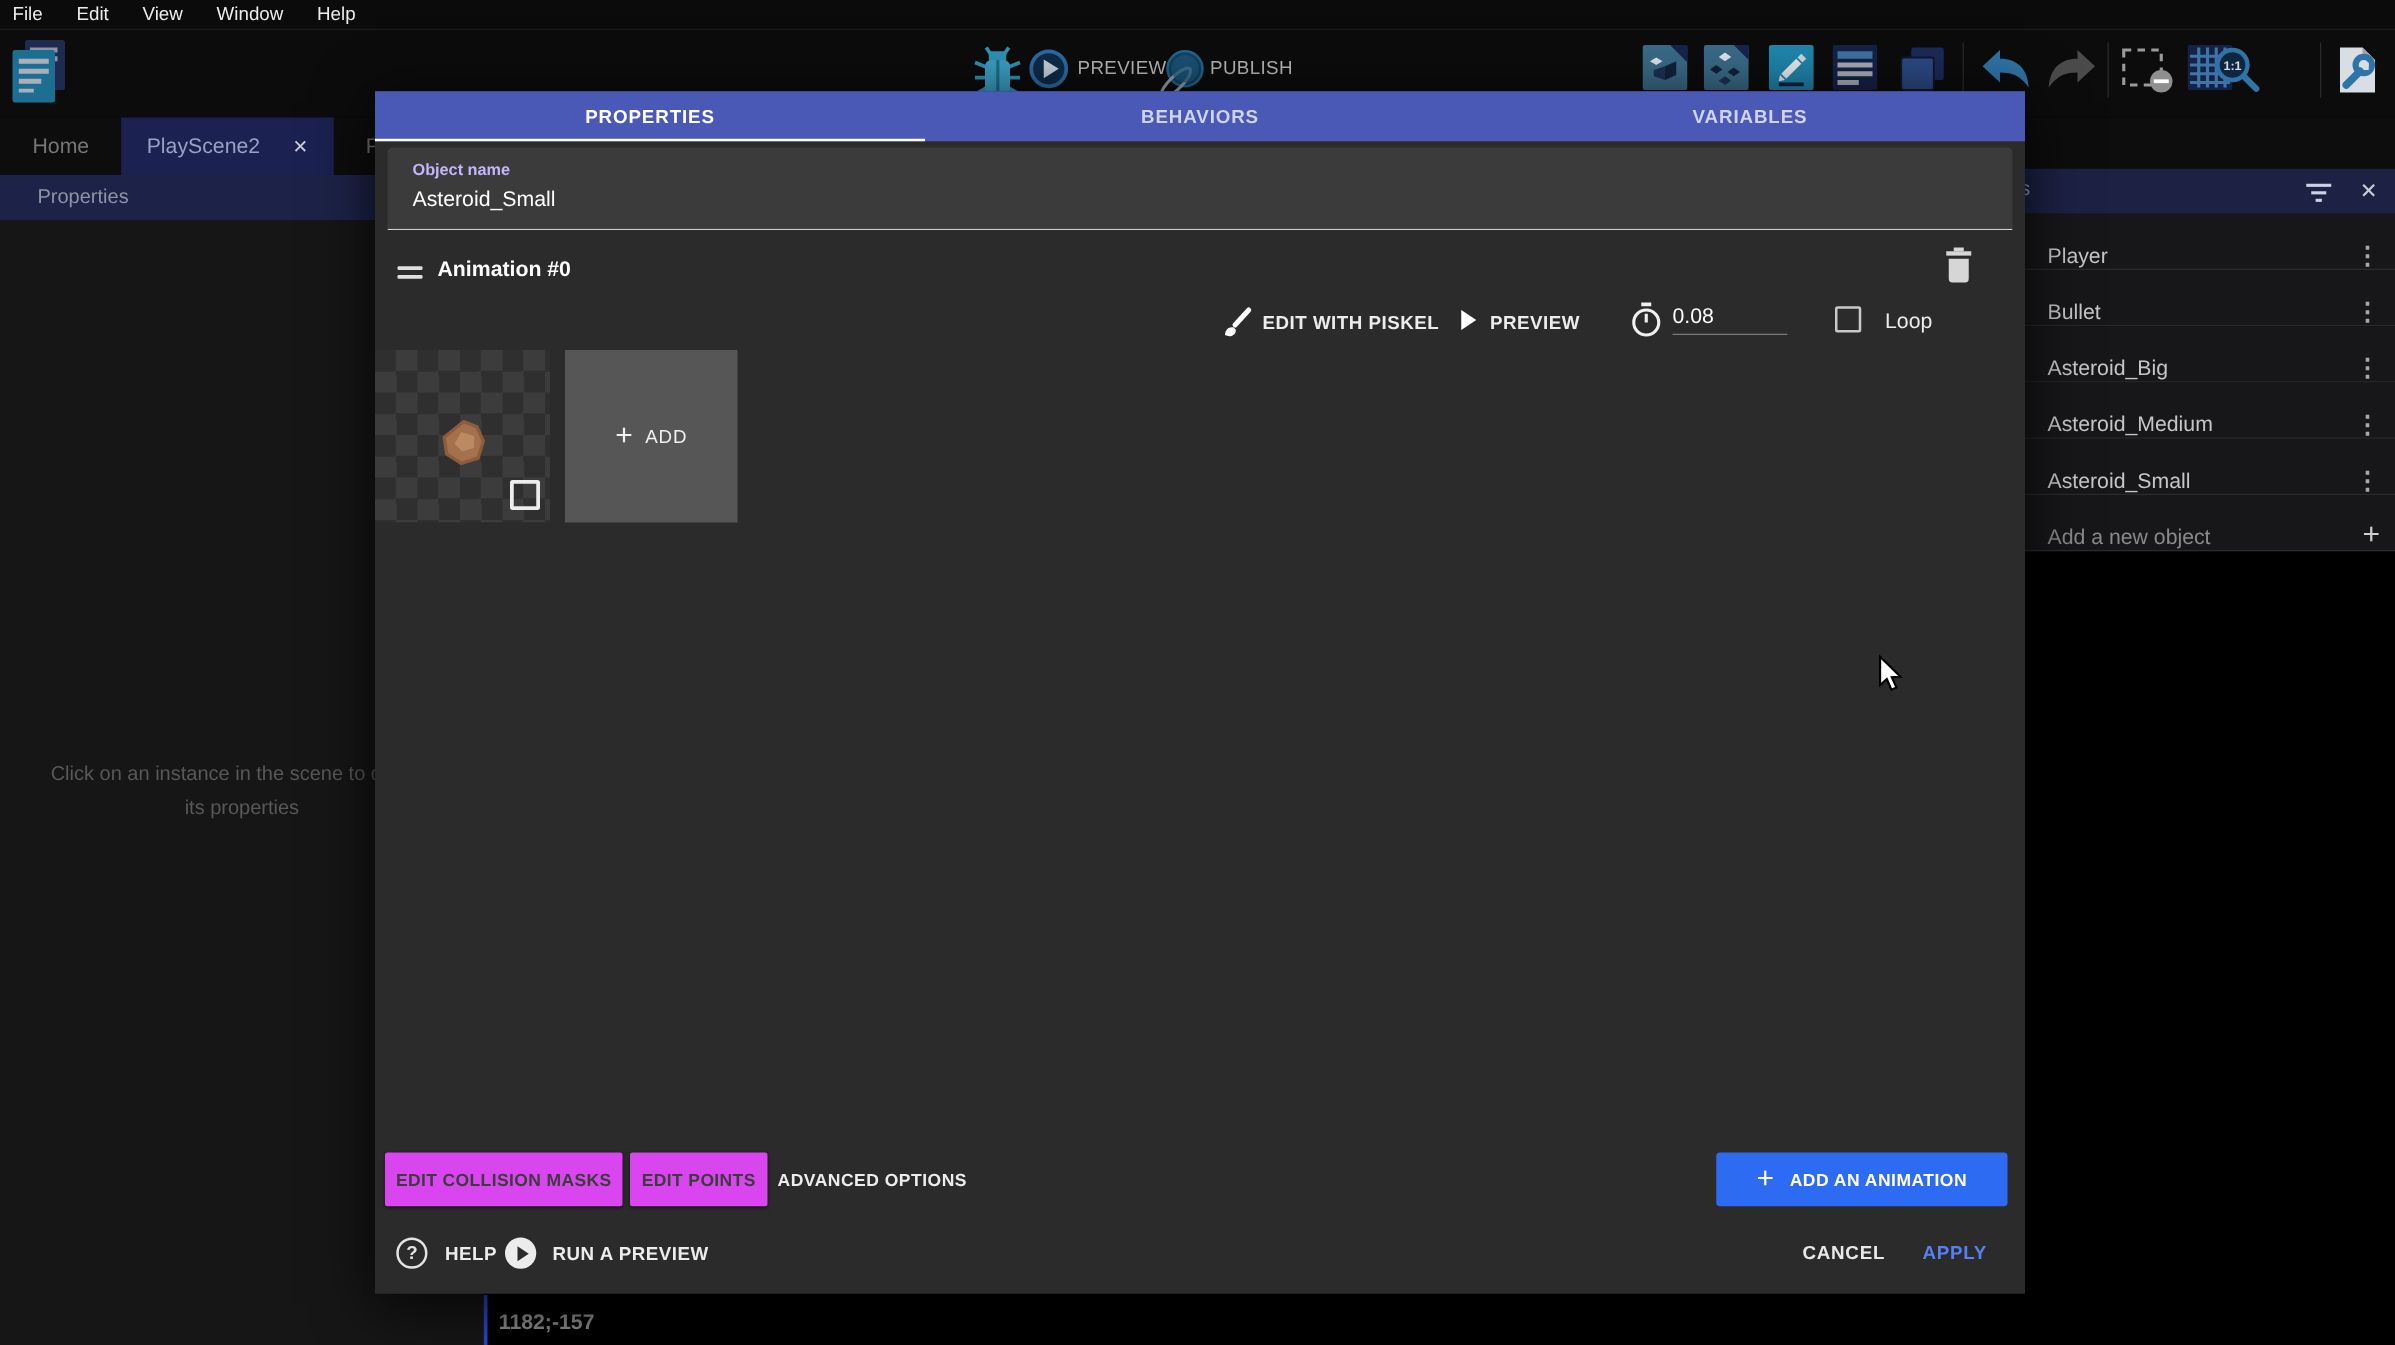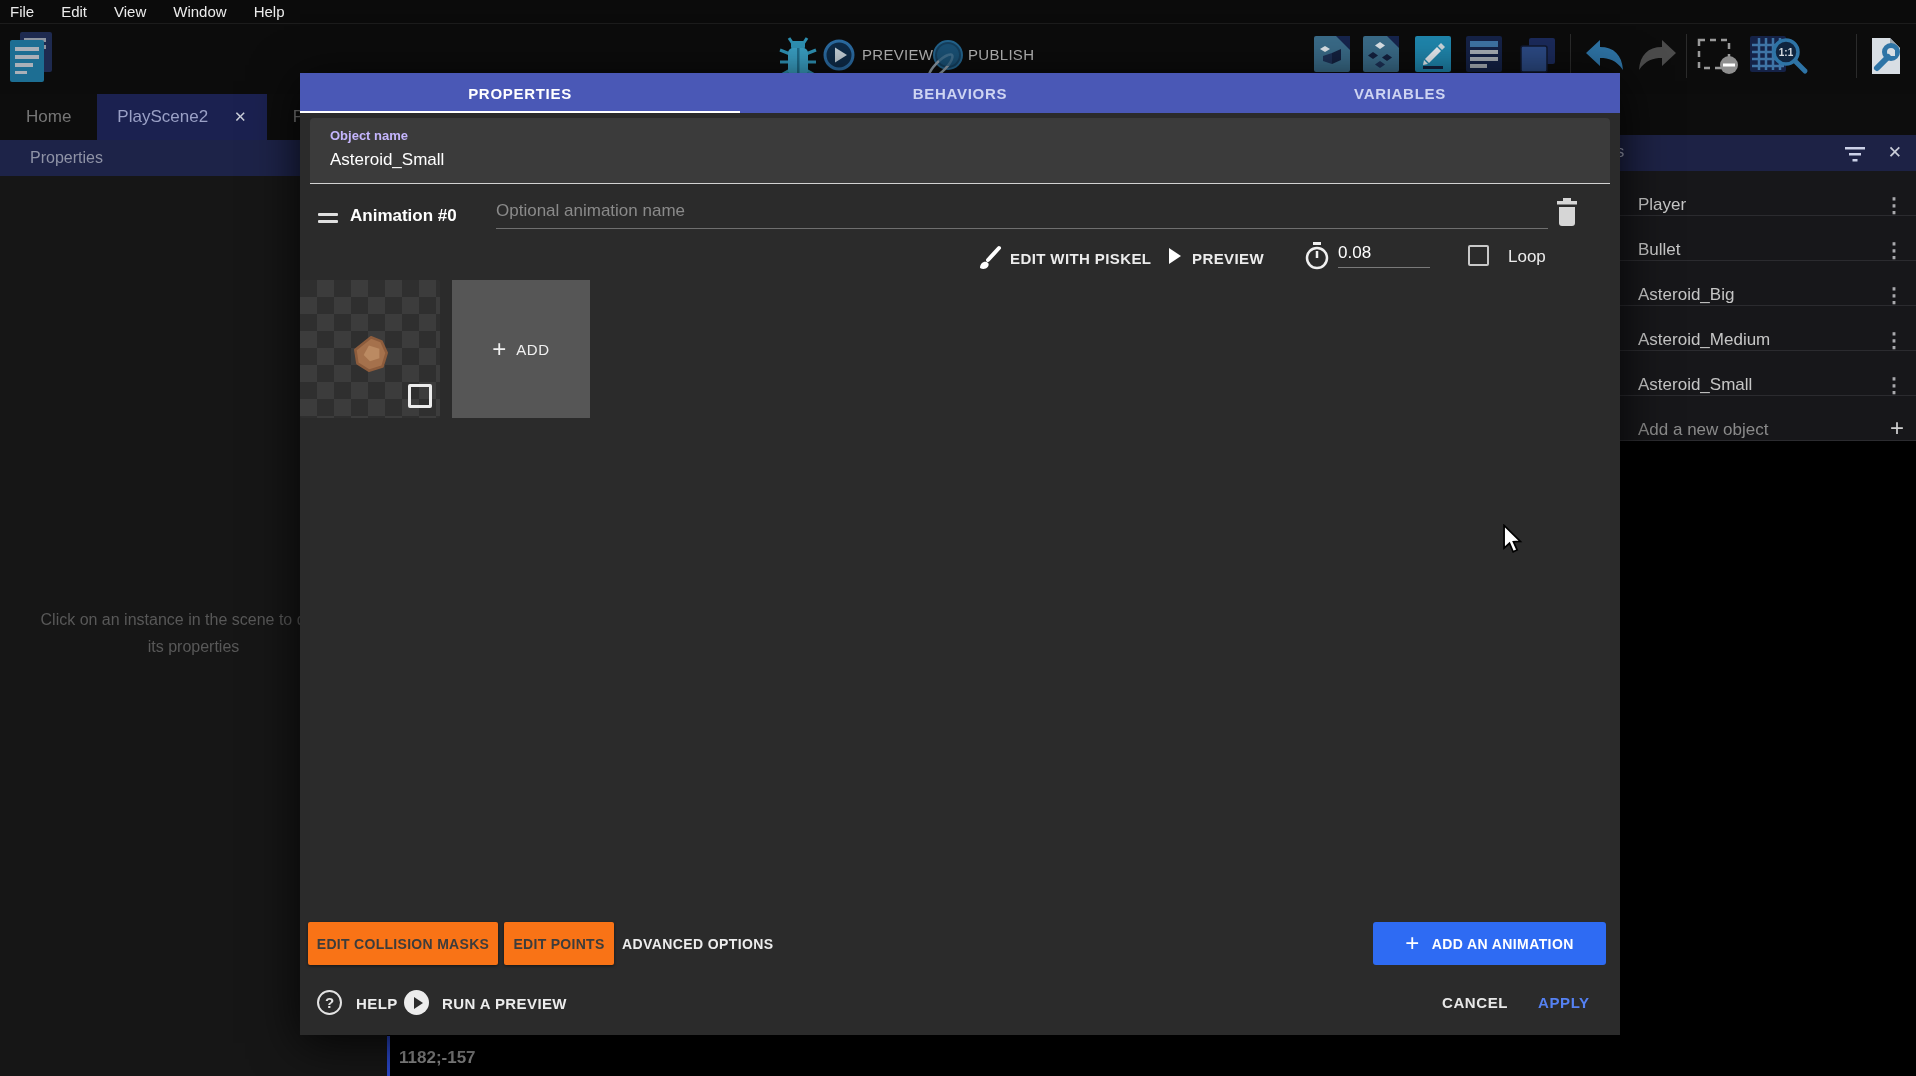--- a/index.html
+++ b/index.html
@@ -90,21 +90,21 @@
 
   .frame-tile{position:absolute;left:0;top:207px;width:140px;height:138px;border-radius:2px;
               background:repeating-conic-gradient(#3c3c3c 0% 25%, #2f2f2f 0% 50%);background-size:34px 34px;}
   .frame-check{position:absolute;left:108px;top:104px;width:24px;height:24px;border:3px solid #ececec;
                border-radius:2px;}
   .add-tile{position:absolute;left:152px;top:207px;width:138px;height:138px;background:#565656;
             display:flex;align-items:center;justify-content:center;gap:10px;color:#f0f0f0;}
   .add-tile .plus{font-size:24px;font-weight:400;}
   .add-tile .txt{font-size:15px;letter-spacing:.6px;}
 
-  .btn-light{position:absolute;background:#f97316;color:#3c3c3c;font-size:14px;font-weight:700;
+  .btn-light{position:absolute;background:#d946ef;color:#3c3c3c;font-size:14px;font-weight:700;
              display:flex;align-items:center;justify-content:center;border-radius:2px;
              box-shadow:0 1px 3px rgba(0,0,0,.5);letter-spacing:.3px;}
   .btn-flat{position:absolute;color:#ededed;font-size:14px;font-weight:700;letter-spacing:.4px;
             display:flex;align-items:center;}
   .btn-primary{position:absolute;left:1073px;top:849px;width:233px;height:43px;background:#2e6bf3;
                color:#fff;font-size:14px;font-weight:700;border-radius:3px;display:flex;gap:12px;
                align-items:center;justify-content:center;letter-spacing:.4px;}
   .btn-primary .plus{font-size:24px;font-weight:400;margin-top:-2px;}
 
   .circle-icon{position:absolute;width:25px;height:25px;border-radius:50%;display:flex;
@@ -352,21 +352,20 @@
     <div class="objname">
       <label>Object name</label>
       <input type="text" value="Asteroid_Small" style="">
     </div>
 
     <div class="drag-handle">
         <i></i>
         <i></i>
       </div>
     <div class="anim-title">Animation #0</div>
-    <input class="anim-name" type="text" placeholder="Optional animation name" style="">
     <span class="abs" style="left:1254px;top:124px;">
       <svg width="26" height="30" viewBox="0 0 26 30">
         <rect x="9" y="1" width="8" height="3" fill="#d6d6d6"></rect>
         <rect x="3" y="4" width="20" height="3.5" fill="#d6d6d6"></rect>
         <path d="M5 10 h16 v16 a3 3 0 0 1 -3 3 h-10 a3 3 0 0 1 -3 -3 z" fill="#d6d6d6"></path>
       </svg>
     </span>
 
     <span class="abs" style="left:677px;top:172px;">
       <svg width="26" height="26" viewBox="0 0 26 26">

